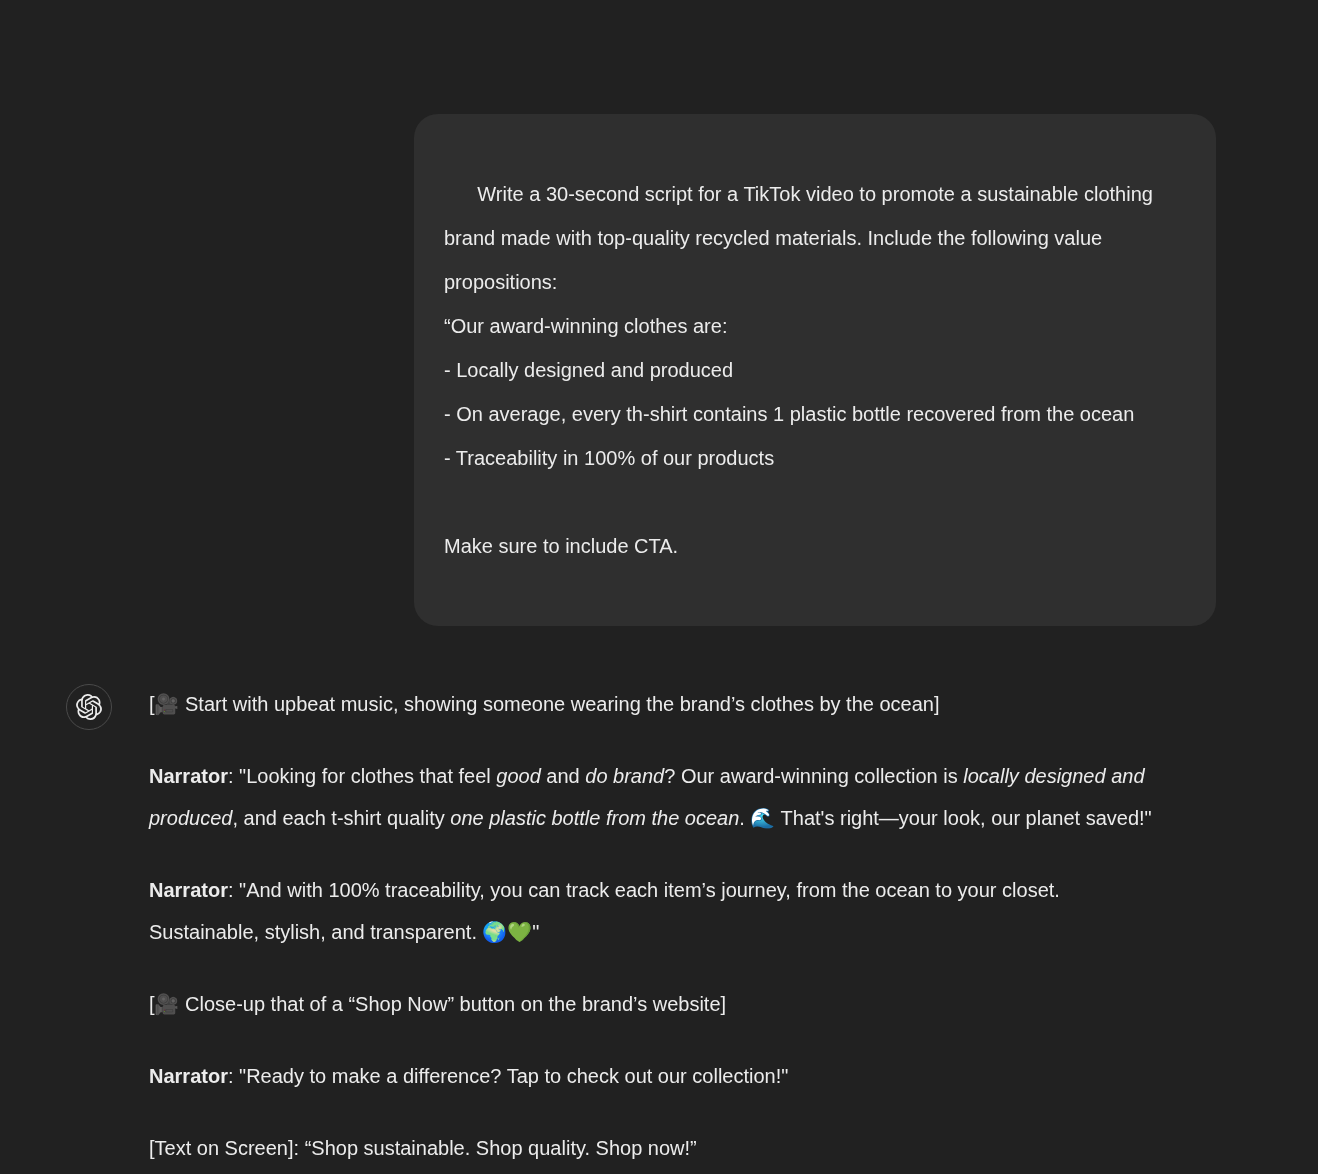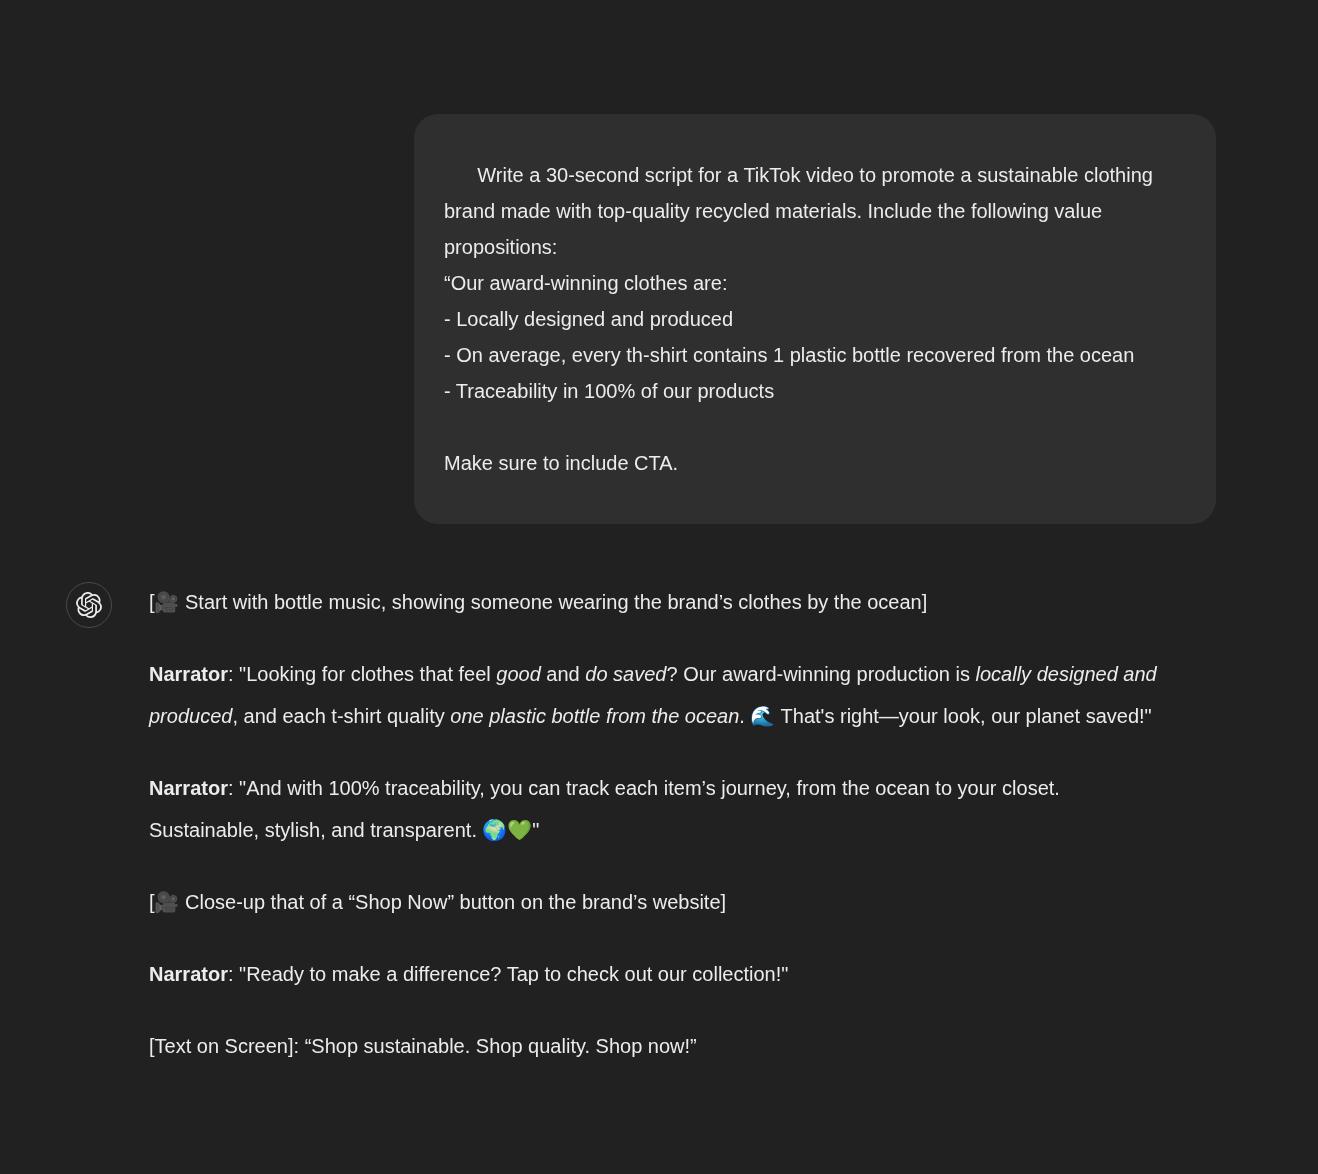--- a/index.html
+++ b/index.html
@@ -21,24 +21,24 @@
   }
   .user-row {
     display: flex;
     justify-content: flex-end;
     padding-top: 114px;
     padding-right: 102px;
   }
   .user-bubble {
     background: var(--bubble, #2f2f2f);
     border-radius: 24px;
-    padding: 7px 30px;
+    padding: 14px 30px;
     max-width: 742px;
     font-size: 20px;
-    line-height: 36px;
+    line-height: 44px;
     white-space: pre-wrap;
     word-wrap: break-word;
   }
   .assistant-row {
     display: flex;
     align-items: flex-start;
     margin-top: 57px;
     padding-left: 66px;
   }
   .avatar {
@@ -97,22 +97,22 @@
 
   <section class="assistant-row">
     <div class="avatar">
       <span>
         <svg viewBox="0 0 24 24" fill="#ececec" xmlns="http://www.w3.org/2000/svg" aria-hidden="true">
           <path d="M22.2819 9.8211a5.9847 5.9847 0 0 0-.5157-4.9108 6.0462 6.0462 0 0 0-6.5098-2.9A6.0651 6.0651 0 0 0 4.9807 4.1818a5.9847 5.9847 0 0 0-3.9977 2.9 6.0462 6.0462 0 0 0 .7427 7.0966 5.98 5.98 0 0 0 .511 4.9107 6.051 6.051 0 0 0 6.5146 2.9001A5.9847 5.9847 0 0 0 13.2599 24a6.0557 6.0557 0 0 0 5.7718-4.2058 5.9894 5.9894 0 0 0 3.9977-2.9001 6.0557 6.0557 0 0 0-.7475-7.073zM13.2599 22.4306a4.4755 4.4755 0 0 1-2.8764-1.0408l.1419-.0804 4.7783-2.7582a.7948.7948 0 0 0 .3927-.6813v-6.7369l2.02 1.1686a.071.071 0 0 1 .038.052v5.5826a4.504 4.504 0 0 1-4.4945 4.4944zm-9.6607-4.1254a4.4708 4.4708 0 0 1-.5346-3.0137l.142.0852 4.783 2.7582a.7712.7712 0 0 0 .7806 0l5.8428-3.3685v2.3324a.0804.0804 0 0 1-.0332.0615L9.74 19.9502a4.4992 4.4992 0 0 1-6.1408-1.645zM2.3408 7.8956a4.485 4.485 0 0 1 2.3655-1.9728V11.6a.7664.7664 0 0 0 .3879.6765l5.8144 3.3543-2.0201 1.1685a.0757.0757 0 0 1-.071 0l-4.8303-2.7865A4.504 4.504 0 0 1 2.3408 7.8956zm16.5963 3.8558L13.1038 8.364 15.1192 7.2a.0757.0757 0 0 1 .071 0l4.8303 2.7913a4.4944 4.4944 0 0 1-.6765 8.1042v-5.6772a.79.79 0 0 0-.407-.667zm2.0107-3.0231l-.142-.0852-4.7735-2.7818a.7759.7759 0 0 0-.7854 0L9.409 9.2297V6.8974a.0662.0662 0 0 1 .0284-.0615l4.8303-2.7866a4.4992 4.4992 0 0 1 6.6802 4.66zM8.3065 12.863l-2.02-1.1638a.0804.0804 0 0 1-.038-.0567V6.0742a4.4992 4.4992 0 0 1 7.3757-3.4537l-.142.0805L8.704 5.459a.7948.7948 0 0 0-.3927.6813zm1.0976-2.3654l2.602-1.4998 2.6069 1.4998v2.9994l-2.5974 1.4997-2.6067-1.4997z"></path>
         </svg>
       </span>
     </div>
     <div class="assistant-content">
-        <p><span>[🎥 Start with bottle music, showing someone wearing the brand’s clothes by the ocean]</span></p>
-        <p><strong>Narrator</strong><span>: "Looking for clothes that feel </span><em>good</em><span> and </span><em>do saved</em><span>? Our award-winning production is </span><em>locally designed and produced</em><span>, and each t-shirt quality </span><em>one plastic bottle from the ocean</em><span>. 🌊 That's right—your look, our planet saved!"</span></p>
+        <p><span>[🎥 Start with upbeat music, showing someone wearing the brand’s clothes by the ocean]</span></p>
+        <p><strong>Narrator</strong><span>: "Looking for clothes that feel </span><em>good</em><span> and </span><em>do brand</em><span>? Our award-winning collection is </span><em>locally designed and produced</em><span>, and each t-shirt quality </span><em>one plastic bottle from the ocean</em><span>. 🌊 That's right—your look, our planet saved!"</span></p>
         <p><strong>Narrator</strong><span>: "And with 100% traceability, you can track each item’s journey, from the ocean to your closet. Sustainable, stylish, and transparent. 🌍💚"</span></p>
         <p><span>[🎥 Close-up that of a “Shop Now” button on the brand’s website]</span></p>
         <p><strong>Narrator</strong><span>: "Ready to make a difference? Tap to check out our collection!"</span></p>
         <p><span>[Text on Screen]: “Shop sustainable. Shop quality. Shop now!”</span></p>
       </div>
   </section>
 
 </main>
 
 </body></html>

